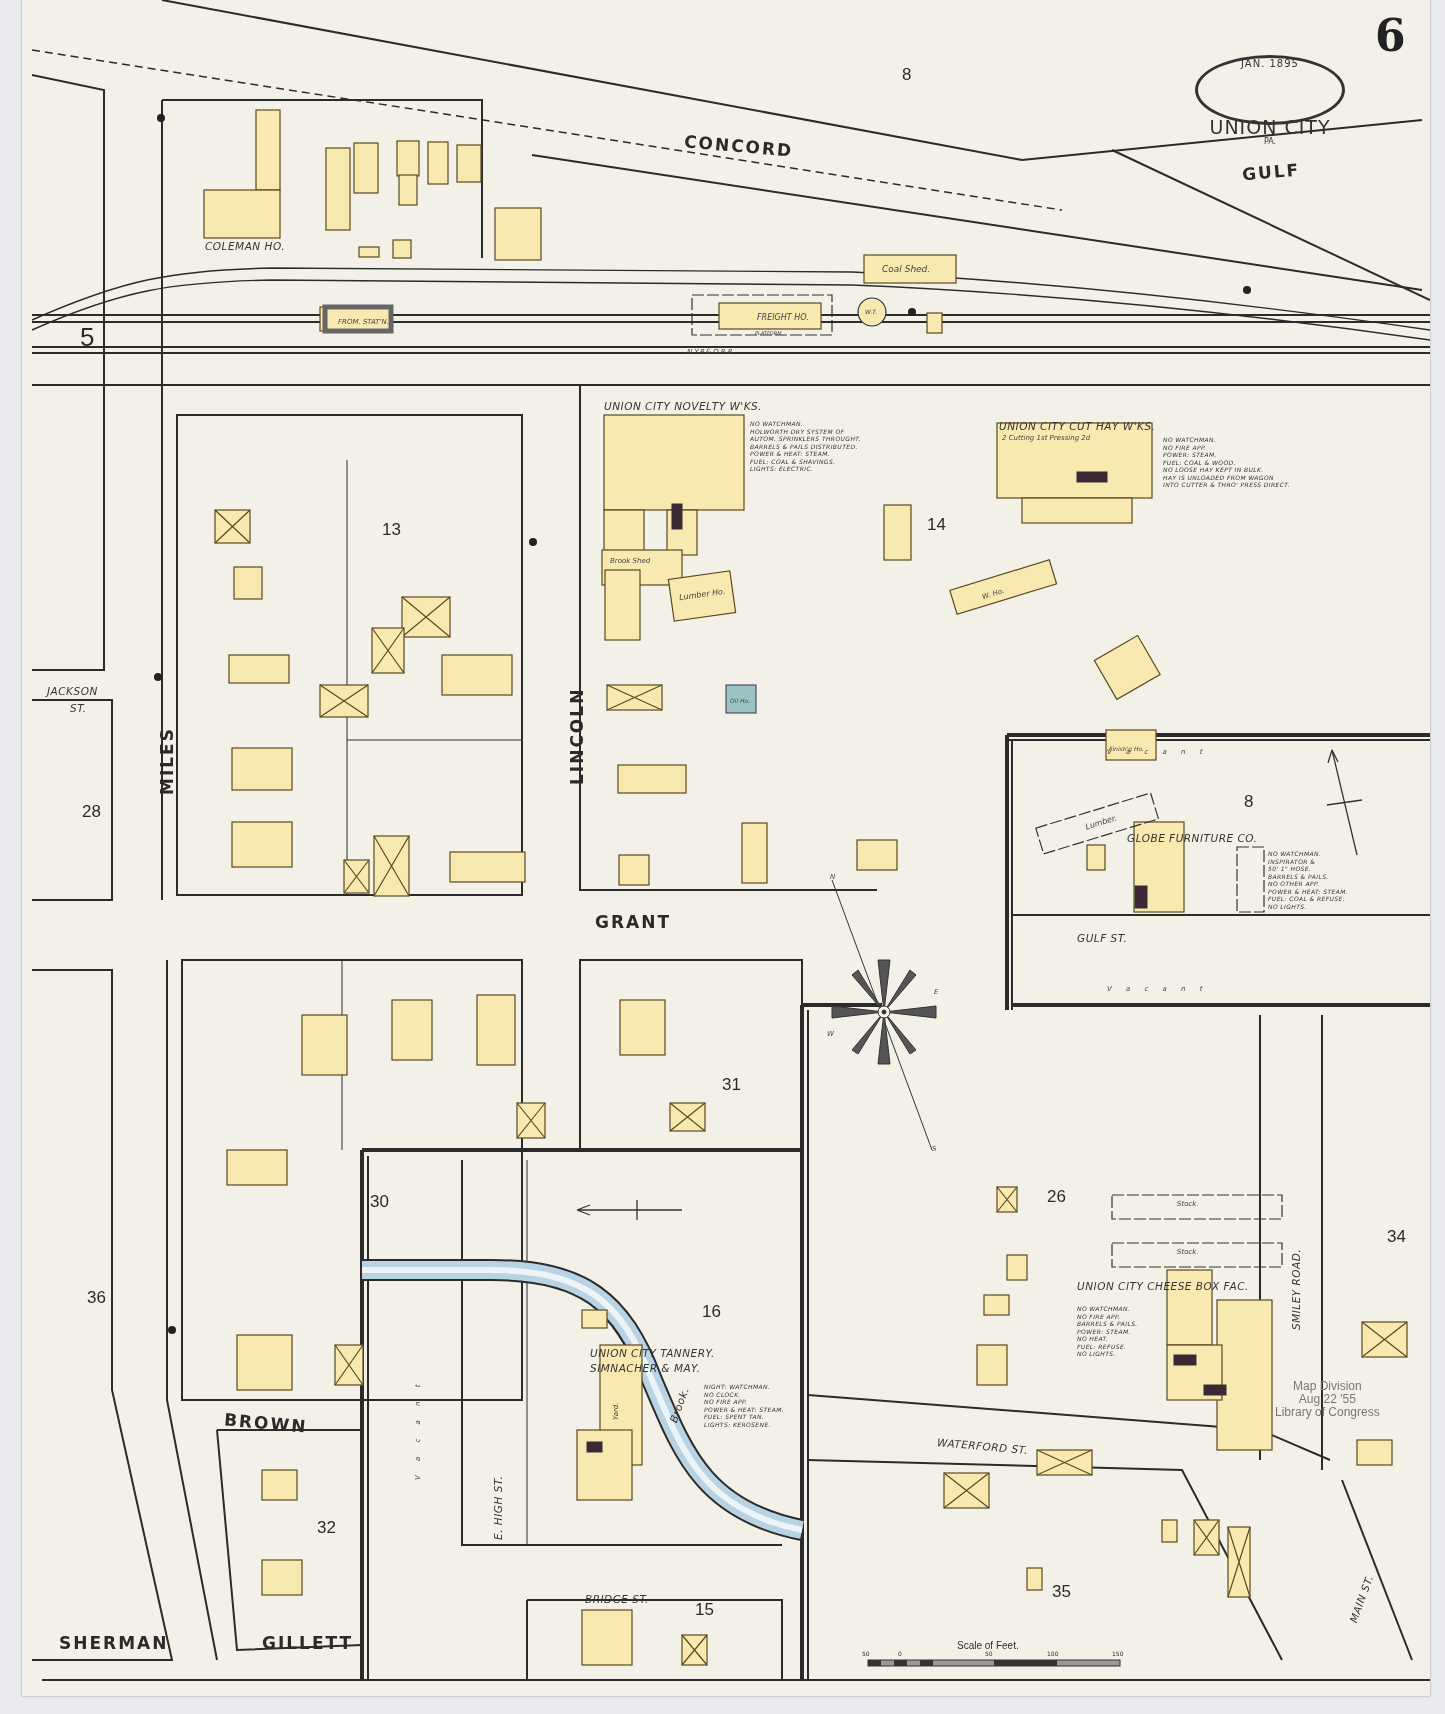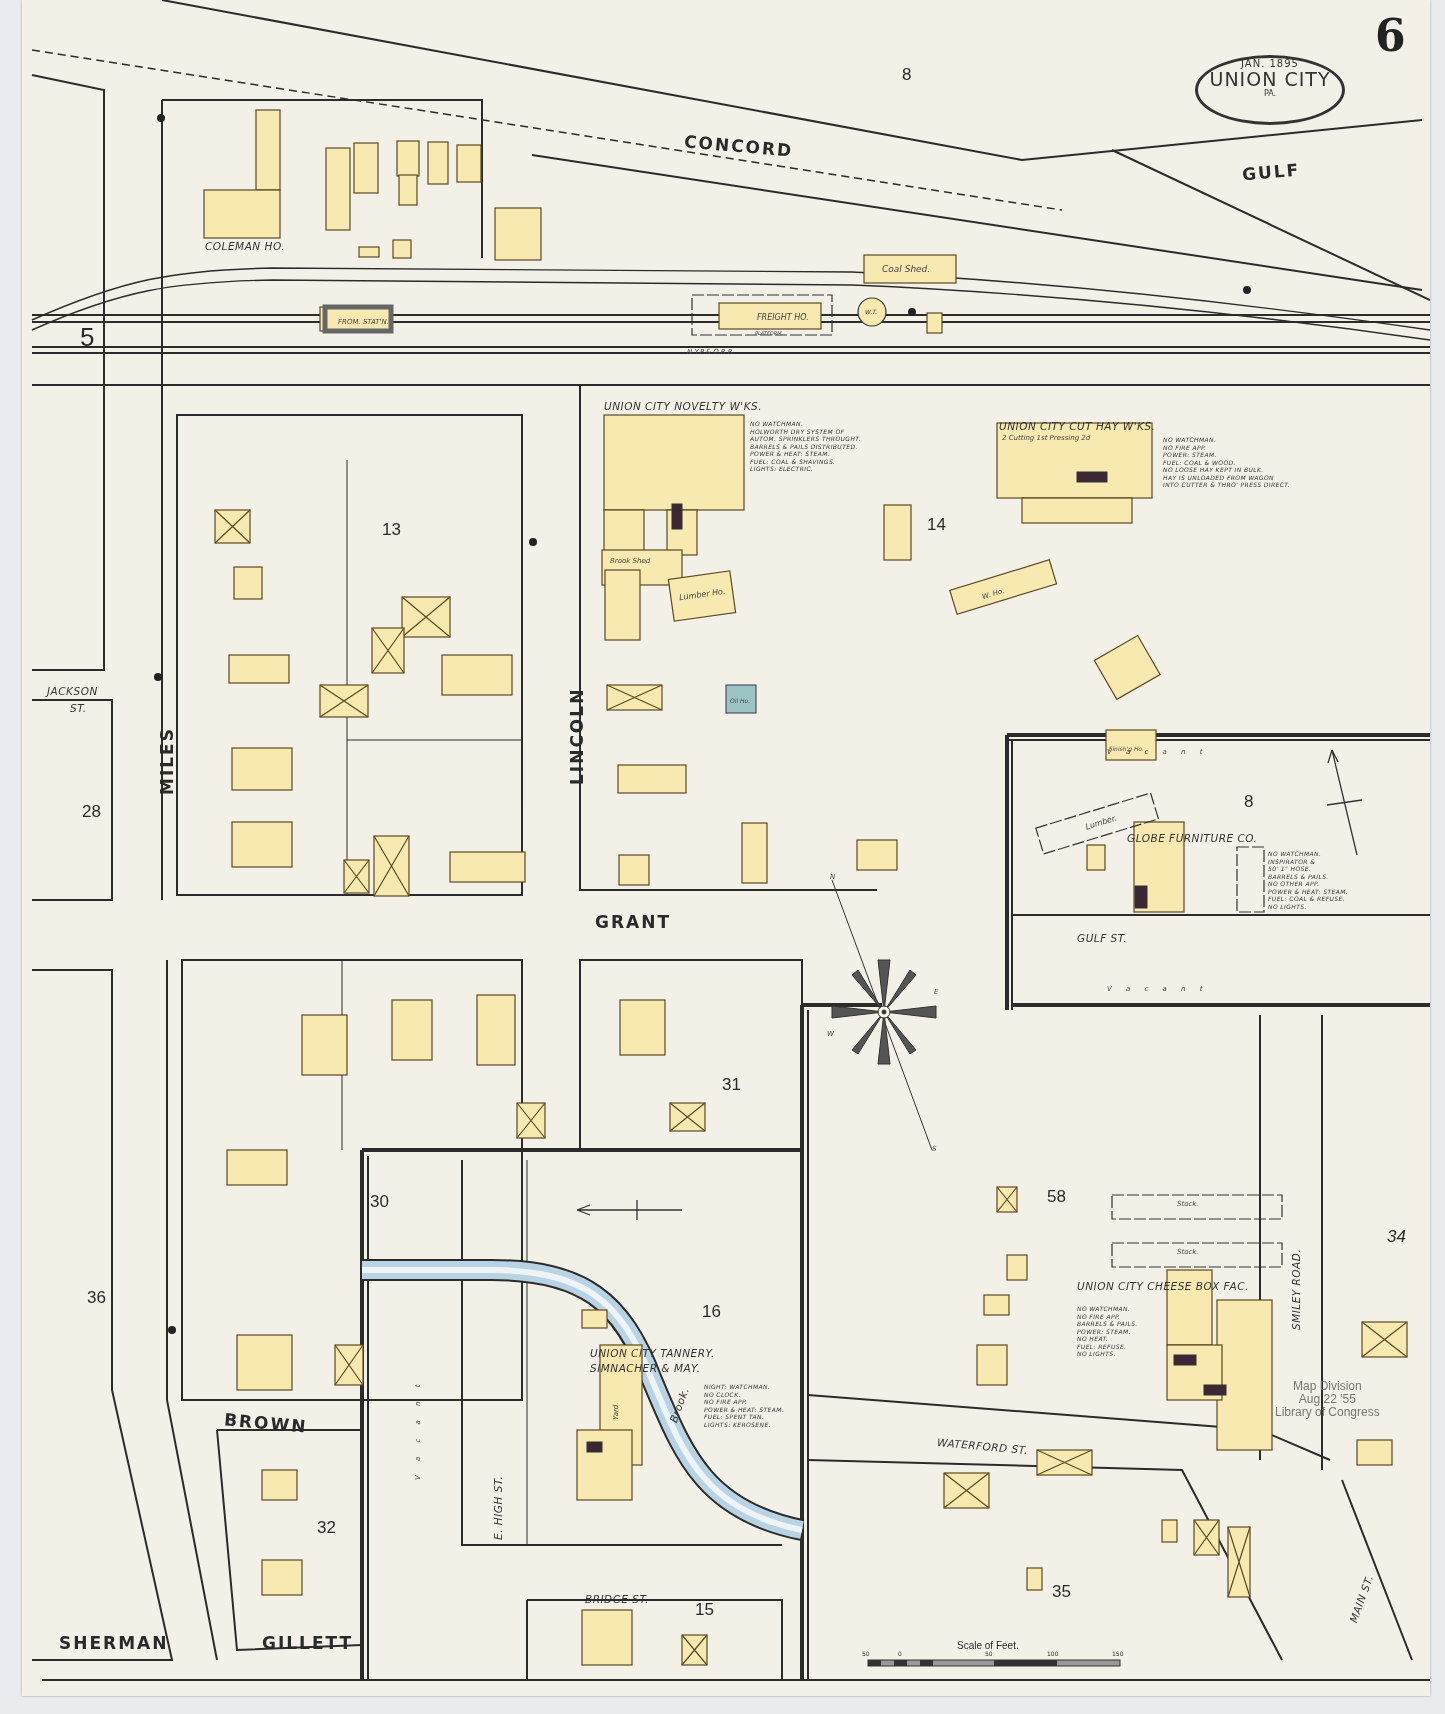--- a/index.html
+++ b/index.html
@@ -8,21 +8,21 @@
   #sheet svg{position:absolute;left:0;top:0;}
   .lbl{position:absolute;white-space:nowrap;color:#2b2b2b;}
   .street{font-family:"DejaVu Sans",sans-serif;font-size:17px;letter-spacing:2px;font-weight:bold;color:#2a2a2a;}
   .block{font-family:"Liberation Sans",sans-serif;font-size:17px;color:#2a2a2a;}
   .bname{font-family:"DejaVu Sans",sans-serif;font-style:italic;font-size:10.5px;letter-spacing:.5px;color:#333;}
   .note{font-family:"DejaVu Sans",sans-serif;font-style:italic;font-size:6px;line-height:7.5px;color:#333;letter-spacing:.4px;}
   .small{font-family:"DejaVu Sans",sans-serif;font-style:italic;font-size:7px;color:#444;}
   .stamp{font-family:"Liberation Sans",sans-serif;font-size:12px;color:#777;line-height:13px;text-align:center;}
   #title-cartouche{position:absolute;left:1173px;top:55px;width:144px;height:64px;border:3px solid #333;border-radius:50%;text-align:center;}
   #title-cartouche .d{font-size:10px;letter-spacing:1px;}
-  #title-cartouche .c{font-size:19px;letter-spacing:1px;line-height:20px;}
+  #title-cartouche .c{font-size:19px;letter-spacing:1px;line-height:20px;margin-top:48px;}
   #title-cartouche .s{font-size:8px;}
   #sheet-number{position:absolute;left:1353px;top:10px;font-family:"DejaVu Serif",serif;font-weight:bold;font-size:44px;color:#222;}
   .rot{transform-origin:left top;}
 </style>
 </head>
 <body>
 
 <div id="sheet">
 <svg width="1408" height="1696" viewBox="0 0 1408 1696">
   <g fill="none" stroke="#2b2b2b" stroke-width="2">
@@ -280,22 +280,22 @@
 <div class="lbl bname rot" style="left:1325px;top:1620px;transform:rotate(-70deg);">MAIN ST.</div>
 <div class="lbl small" style="left:665px;top:348px;">N.Y.P.&amp; O.R.R.</div>
 
 <div class="lbl block" style="left:880px;top:65px;">8</div>
 <div class="lbl block" style="left:360px;top:520px;">13</div>
 <div class="lbl block" style="left:905px;top:515px;">14</div>
 <div class="lbl block" style="left:60px;top:802px;">28</div>
 <div class="lbl block" style="left:302px;top:1192px;margin-left:46px;">30</div>
 <div class="lbl block" style="left:700px;top:1075px;">31</div>
 <div class="lbl block" style="left:295px;top:1518px;">32</div>
-<div class="lbl block" style="left:1025px;top:1187px;">58</div>
-<div class="lbl block" style="left:1365px;top:1227px;font-style:italic;">34</div>
+<div class="lbl block" style="left:1025px;top:1187px;">26</div>
+<div class="lbl block" style="left:1365px;top:1227px;">34</div>
 <div class="lbl block" style="left:1030px;top:1582px;">35</div>
 <div class="lbl block" style="left:65px;top:1288px;">36</div>
 <div class="lbl block" style="left:680px;top:1302px;">16</div>
 <div class="lbl block" style="left:673px;top:1600px;">15</div>
 <div class="lbl block" style="left:1222px;top:792px;">8</div>
 <div class="lbl block" style="left:58px;top:322px;font-size:26px;">5</div>
 
 <div class="lbl bname" style="left:582px;top:400px;">UNION CITY NOVELTY W'KS.</div>
 <div class="lbl note" style="left:728px;top:420px;">
   <div>NO WATCHMAN.</div>

